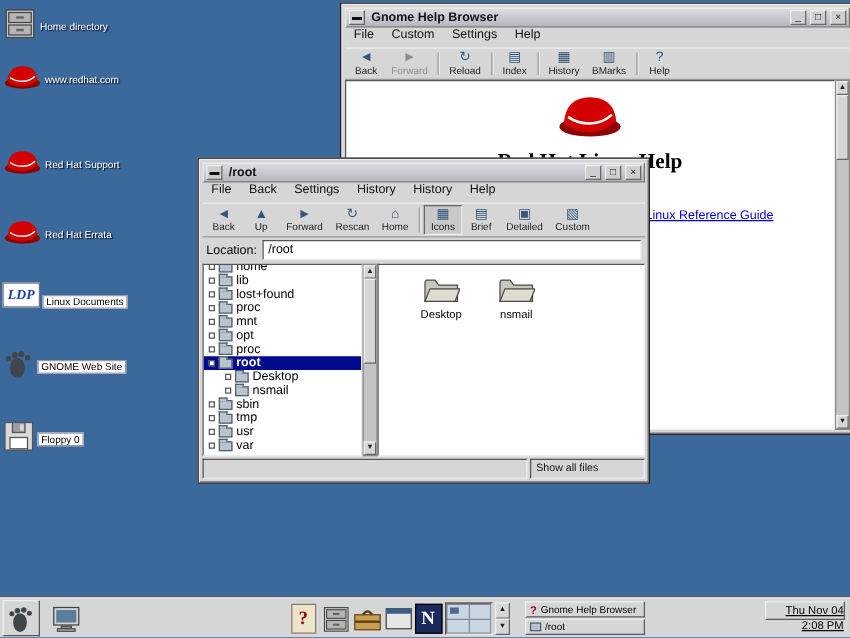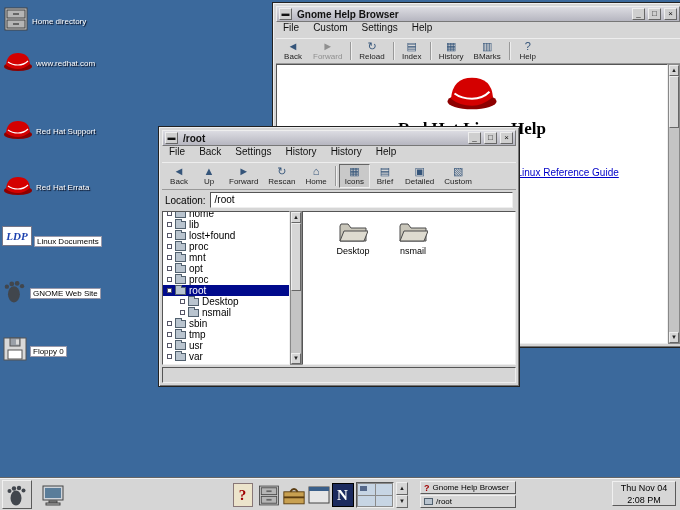--- a/index.html
+++ b/index.html
@@ -60,21 +60,21 @@
   .link-sep { color:#0000c8; margin:0 3px; }
   .link-line2 { margin-top:7px; }
 
   
   .gmc-body { flex:1; display:flex; min-height:0; margin-top:1px; }
   .tree-pane { width:128px; flex:none; background:#fff; border:1px solid; border-color:#555 #eee #eee #555;
                overflow:hidden; font-size:10px; color:#000; }
   .tree-list { margin-top:-4px; }
   .tree-row { display:flex; align-items:center; gap:3px; height:11px; padding-left:4px; white-space:nowrap; }
   .tree-row.d2 { padding-left:17px; }
-  .tree-row.sel { background:#000a8c; color:#fff; }
+  .tree-row.sel { background:#000a8c; color:#fff;font-weight:bold; }
   .expander { width:5px; height:5px; flex:none; border:1px solid #556; background:#fff; }
   .folder-mini { width:11px; height:8px; flex:none; background:#b9c4cf; border:1px solid #51606e; position:relative; margin-top:1px; }
   .folder-mini::before { content:""; position:absolute; left:-1px; top:-3px; width:5px; height:2px;
                          background:#b9c4cf; border:1px solid #51606e; border-bottom:none; }
   .files-pane { flex:1; background:#fff; border:1px solid; border-color:#555 #eee #eee #555; position:relative; overflow:hidden; }
   .file-item { position:absolute; top:8px; width:56px; display:flex; flex-direction:column; align-items:center; gap:2px; font-size:9px; color:#000; }
   .statusbar { flex:none; height:16px; display:flex; gap:2px; margin-top:2px; }
   .status-cell { flex:1; background:#d6d6d6; border:1px solid; border-color:#555 #eee #eee #555; }
   .status-right { flex:none; width:92px; font-size:8.5px; padding:1px 4px; color:#111;
                   background:#d6d6d6; border:1px solid; border-color:#555 #eee #eee #555; }
@@ -96,23 +96,23 @@
   .pager-cell.cur::after { content:""; position:absolute; left:2px; top:2px; width:7px; height:5px; background:#56688a; }
   .pager-arrows { left:396px; top:3px; width:12px; height:26px; display:flex; flex-direction:column; }
   .pager-arrows div { flex:1; font-size:6px; line-height:11px; text-align:center; background:#d6d6d6;
                       border:1px solid; border-color:#eee #666 #666 #eee; color:#222; }
   .tasks { left:420px; top:2px; display:flex; flex-direction:column; gap:1px; }
   .task-btn { width:96px; height:13px; background:#d6d6d6; display:flex; align-items:center; gap:3px;
               font-size:8px; padding:0 3px; overflow:hidden; white-space:nowrap;
               border:1px solid; border-color:#f0f0f0 #5a5a5a #5a5a5a #f0f0f0; color:#000; }
   .task-q { color:#a00000; font-weight:bold; font-size:9px; }
   .task-folder { width:9px; height:7px; background:#b9c4cf; border:1px solid #51606e; flex:none; }
-  .clock { left:612px; top:2px; width:64px; height:25px; background:#d6d6d6; text-align:center;
+  .clock { left:612px; top:2px; width:64px; height:15px; background:#d6d6d6; text-align:right;
            font-size:9px; line-height:1.3; padding-top:1px; color:#000;
-           border:1px solid; border-color:#f0f0f0 #5a5a5a #5a5a5a #f0f0f0; }
+           border:1px solid; border-color:#f0f0f0 #5a5a5a #5a5a5a #f0f0f0;text-decoration:underline; }
 </style>
 </head>
 <body>
 
 <svg width="0" height="0" style="position:absolute">
   <symbol id="sym-redhat" viewBox="0 0 32 24">
     <ellipse cx="16" cy="18.5" rx="14" ry="4.5" fill="#8d0000"></ellipse>
     <path d="M4 17 Q5 5 16 5 Q27 5 28 16 Q22 21 16 21 Q9 21 4 17 Z" fill="#d40000"></path>
     <path d="M6 14 Q10 17 16 17 Q22 17 26 13" stroke="#fff" stroke-width="1.2" fill="none"></path>
   </symbol>
@@ -434,20 +434,21 @@
       <div class="file-item" style="left:82px">
         <svg width="30" height="24">
             <use href="#sym-folder"></use>
           </svg>
         <span>nsmail</span>
       </div>
     </div>
   </div>
   <div class="statusbar">
     <div class="status-cell"></div>
+    <div class="status-right">Show all files</div>
   </div>
 </div>
 
 <div class="panel">
   <div class="abs foot-btn out">
     <svg width="24" height="24">
         <use href="#sym-foot"></use>
       </svg>
   </div>
   <div class="abs launcher" style="left:40px">

